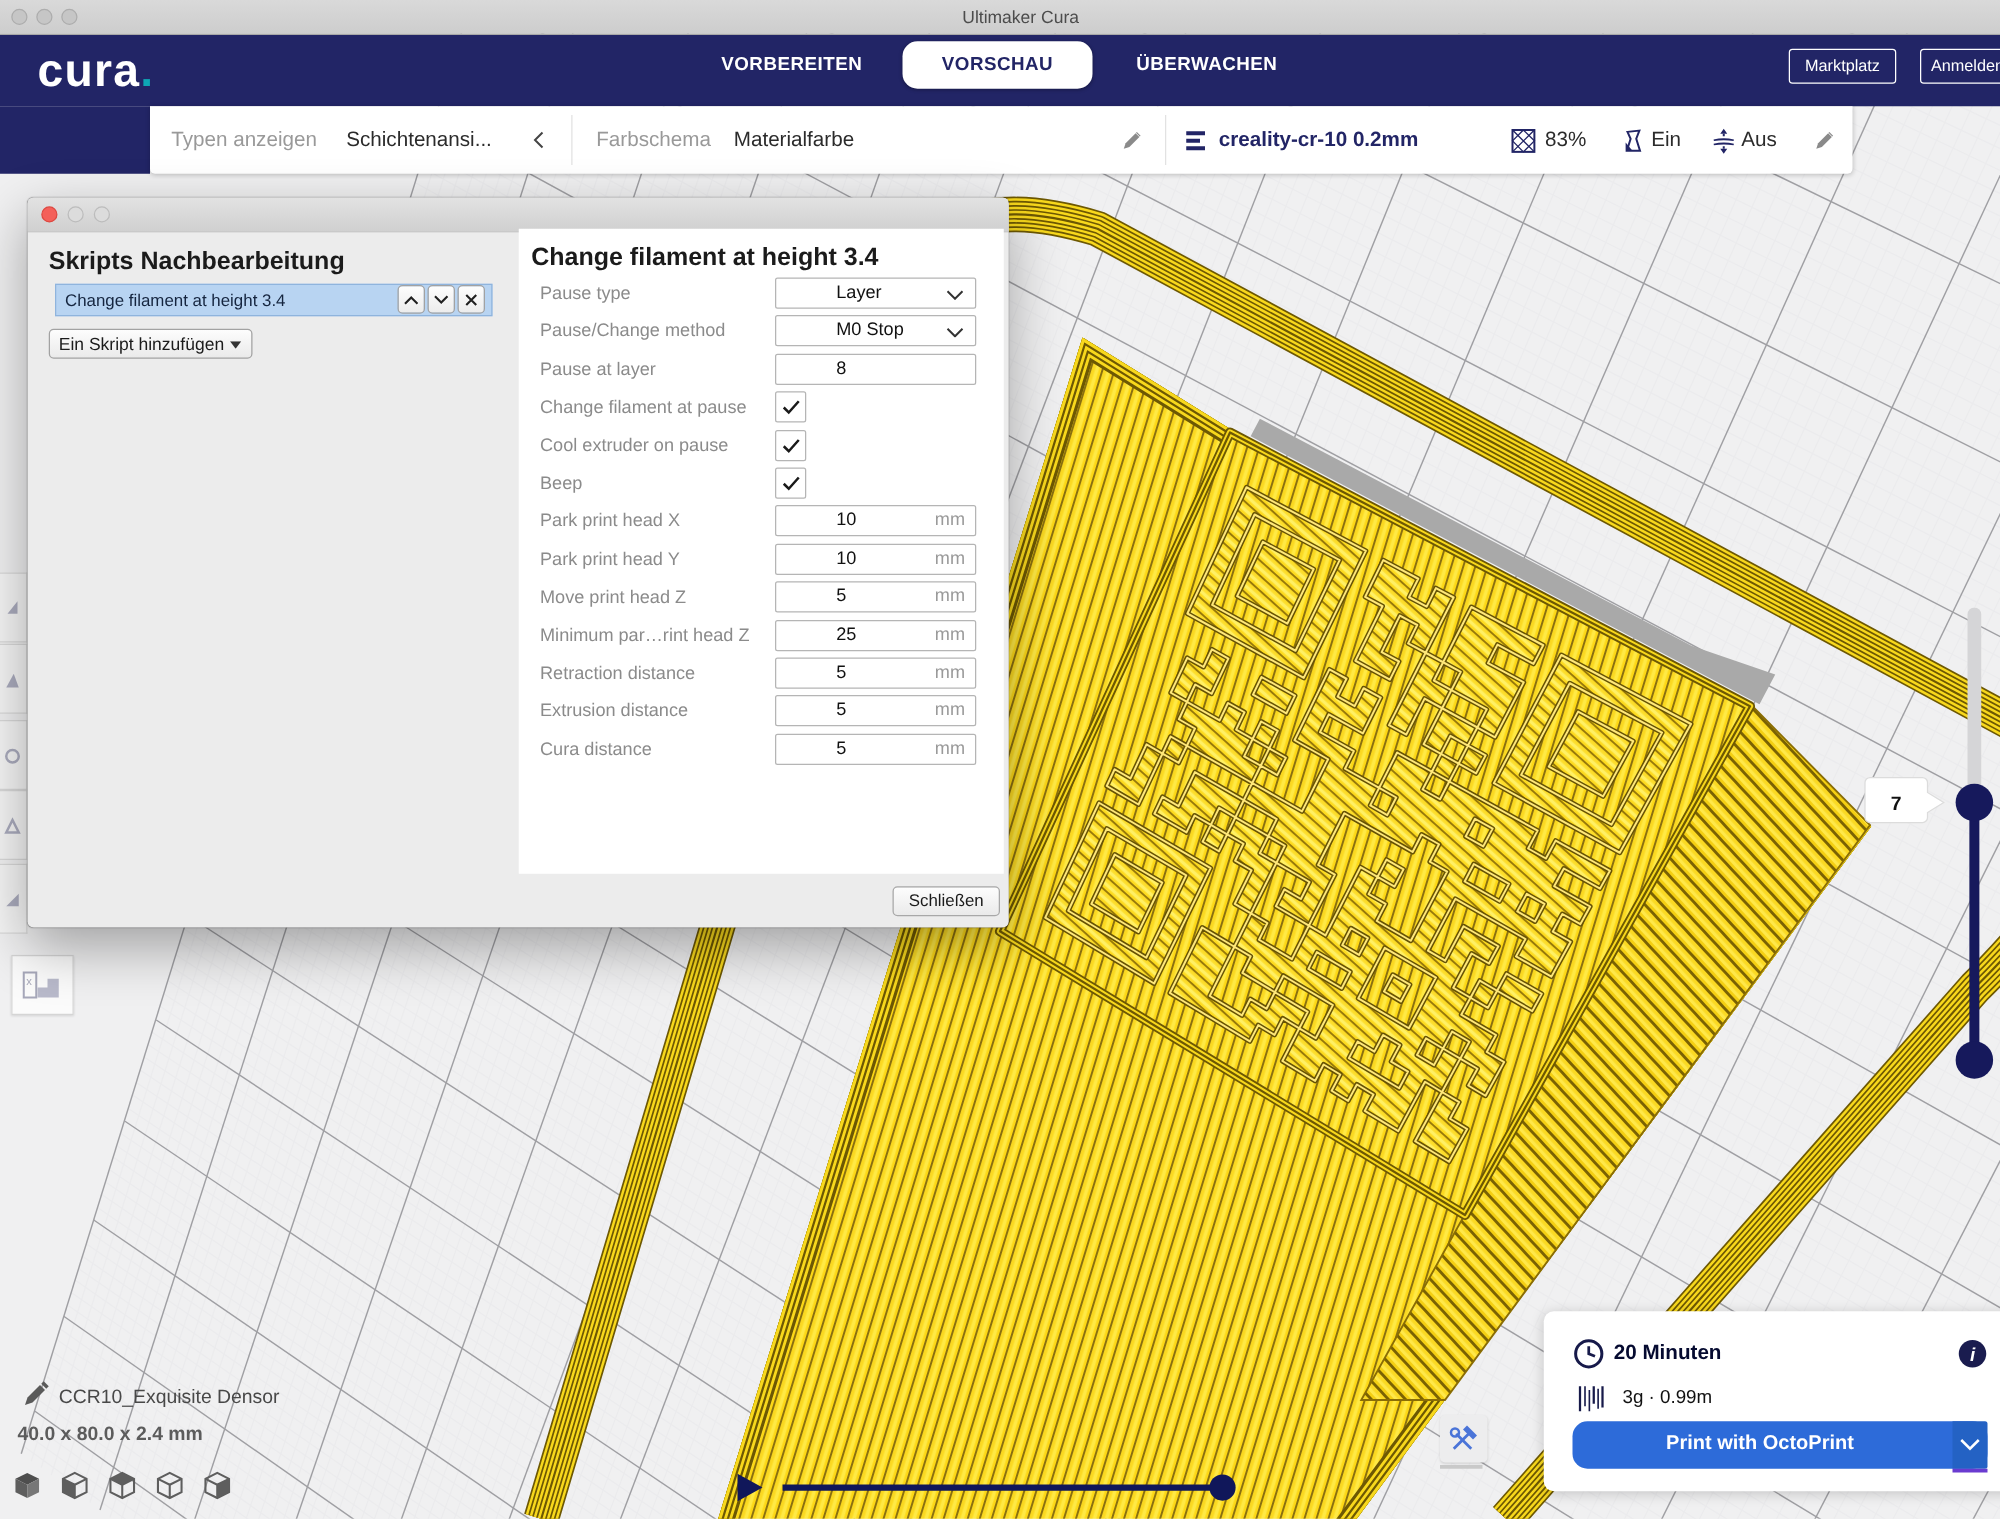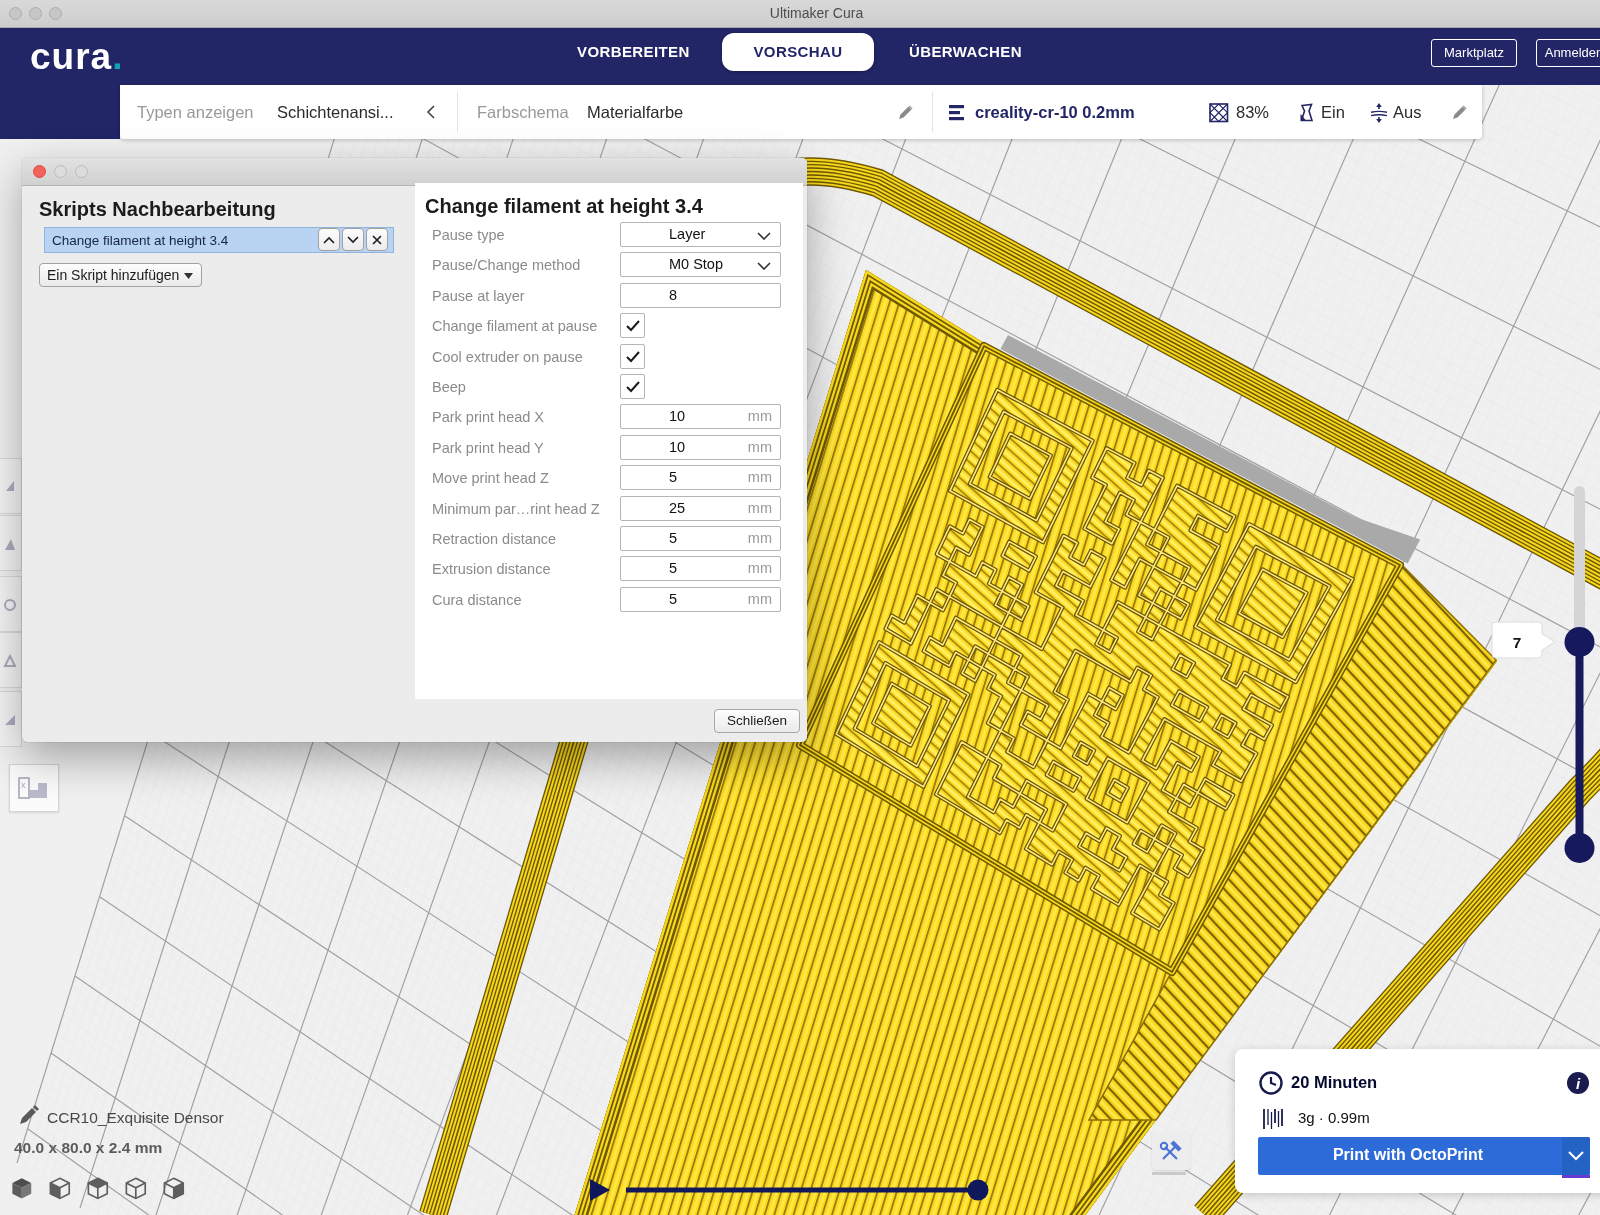--- a/index.html
+++ b/index.html
@@ -45,21 +45,21 @@
 
 .tool{position:absolute;left:0;width:22px;height:56px;background:#f5f5f5;border:1px solid #d9d9d9;border-left:none;}
 #toollast{left:9px;top:764px;width:50px;height:48px;background:#fbfbfb;border:1px solid #d5d5d5;box-shadow:0 1px 2px rgba(0,0,0,.12);}
 
 #objname{left:47px;top:1109px;font-size:15.5px;color:#484848;font-weight:500;}
 #objdim{left:14px;top:1139px;font-size:15.5px;color:#5c5c5c;font-weight:600;}
 
 #card{left:1199px;top:1049px;width:379px;height:144px;background:#fff;border-radius:8px;box-shadow:0 2px 10px rgba(0,0,0,.18);margin-left:36px;}
 #card .time{position:absolute;left:56px;top:24px;font-size:16.5px;font-weight:600;color:#050a30;}
 #card .mat{position:absolute;left:63px;top:60px;font-size:15px;color:#111;}
-#pbtn{position:absolute;left:23px;top:88px;width:332px;height:38px;background:#2d6bd9;border-radius:2px;}
+#pbtn{position:absolute;left:23px;top:88px;width:332px;height:38px;background:#2d6bd9;border-radius:12px;}
 #pbtn .t{position:absolute;left:0;top:9px;width:300px;text-align:center;color:#fff;font-size:16px;font-weight:700;}
 #pbtn .chev{position:absolute;right:0;top:0;width:28px;height:38px;background:#2462c4;border-radius:0 2px 2px 0;}
 #pbtnline{position:absolute;left:327px;top:126px;width:28px;height:3px;background:#6a3bd0;}
 #wrenchbtn{left:1152px;top:1132px;width:38px;height:38px;background:#ededee;border-radius:4px;box-shadow:0 1px 2px rgba(0,0,0,.12);}
 #wrenchul{left:1152px;top:1172px;width:34px;height:3px;background:#c9c9c9;}
 </style></head><body>
 <div id="stage">
     <div class="abs" id="scene"><svg width="1600" height="1215" viewBox="0 0 1600 1215">
 <defs>
 <pattern id="gf1" width="10" height="7" patternUnits="userSpaceOnUse" patternTransform="rotate(16)">

